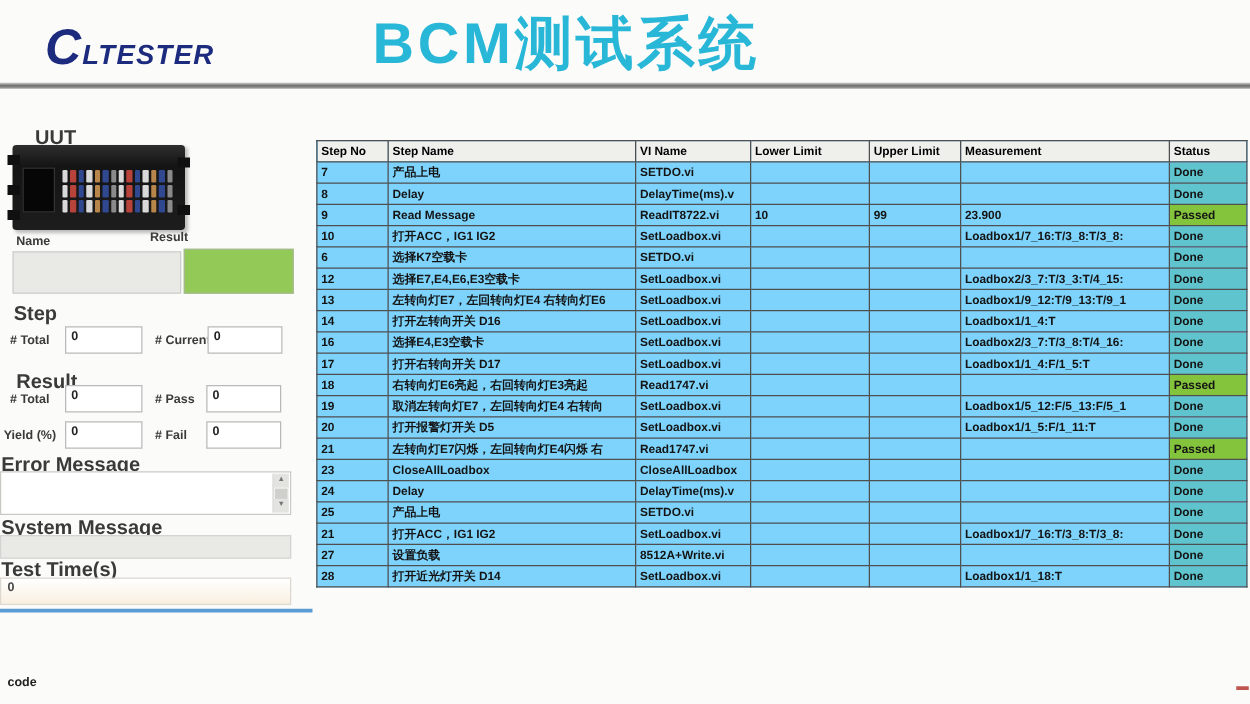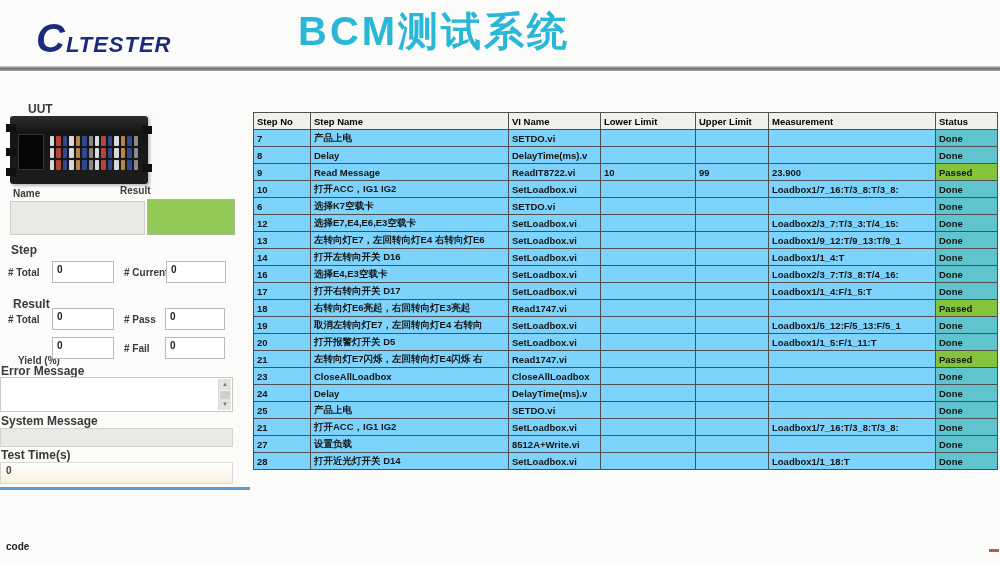--- a/index.html
+++ b/index.html
@@ -5,28 +5,28 @@
   * { margin:0; padding:0; box-sizing:border-box; }
   html,body { width:1000px; height:563px; }
   body { font-family:"Liberation Sans", sans-serif; background:#fbfbf9; position:relative; overflow:hidden; }
 
   .stage { position:absolute; left:0; top:0; width:1000px; height:563px; }
 
   
   .logo { position:absolute; left:36px; top:16px; font-style:italic; font-weight:800;
           color:#1c2b7e; font-size:22px; letter-spacing:1px; }
   .logo::first-letter { font-size:40px; }
-  .app-title { position:absolute; left:298px; top:4px; font-weight:bold; font-size:40px;
+  .app-title { position:absolute; left:298px; top:4px; font-weight:bold; font-size:46px;
                color:#29b7d8; letter-spacing:3px; }
   .divider { position:absolute; left:0; top:66px; width:1000px; height:5px;
              background:linear-gradient(to bottom,#d6d6d6 0%,#6f6f6f 50%,#a8a8a8 100%); }
 
   
   .lbl { position:absolute; font-size:10px; font-weight:bold; color:#3a3a3a; white-space:nowrap; }
-  .sec-title { font-size:12px; }
+  .sec-title { font-size:16px; }
   .field { position:absolute; background:#fff; border:1px solid #b9b9b9; font-size:10px;
            font-weight:bold; color:#222; padding:2px 4px; }
 
   .uut-img { position:absolute; left:10px; top:116px; width:138px; height:68px;
              background:linear-gradient(to bottom,#2e2e2e 0%,#141414 25%,#1d1d1d 100%);
              border-radius:3px; box-shadow:2px 2px 3px rgba(0,0,0,.25); }
   .uut-img .tab { position:absolute; width:10px; height:8px; background:#101010; }
   .uut-img .conn-block { position:absolute; left:8px; top:18px; width:26px; height:36px;
              background:#060606; border:1px solid #333; }
   .pin-grid { position:absolute; left:40px; top:20px; width:88px; height:34px;
@@ -136,21 +136,21 @@
   <div class="lbl" style="left:8px; top:267px;"># Total</div>
   <div class="field" style="left:52px; top:261px; width:62px; height:22px;">0</div>
   <div class="lbl" style="left:124px; top:267px;"># Current</div>
   <div class="field" style="left:166px; top:261px; width:60px; height:22px;">0</div>
 
   <div class="lbl sec-title" style="left:13px; top:297px;">Result</div>
   <div class="lbl" style="left:8px; top:314px;"># Total</div>
   <div class="field" style="left:52px; top:308px; width:62px; height:22px;">0</div>
   <div class="lbl" style="left:124px; top:314px;"># Pass</div>
   <div class="field" style="left:165px; top:308px; width:60px; height:22px;">0</div>
-  <div class="lbl" style="left:18px; top:343px;margin-top:12px;">Yield (%)</div>
+  <div class="lbl" style="left:3px; top:343px;">Yield (%)</div>
   <div class="field" style="left:52px; top:337px; width:62px; height:22px;">0</div>
   <div class="lbl" style="left:124px; top:343px;"># Fail</div>
   <div class="field" style="left:165px; top:337px; width:60px; height:22px;">0</div>
 
   <div class="lbl sec-title" style="left:1px; top:364px;">Error Message</div>
   <div class="msg-box" style="left:0; top:377px; width:233px; height:35px;">
     <span></span>
     <div class="scrollbar">
       <div class="arrow up">▲</div>
       <div class="thumb"></div>

